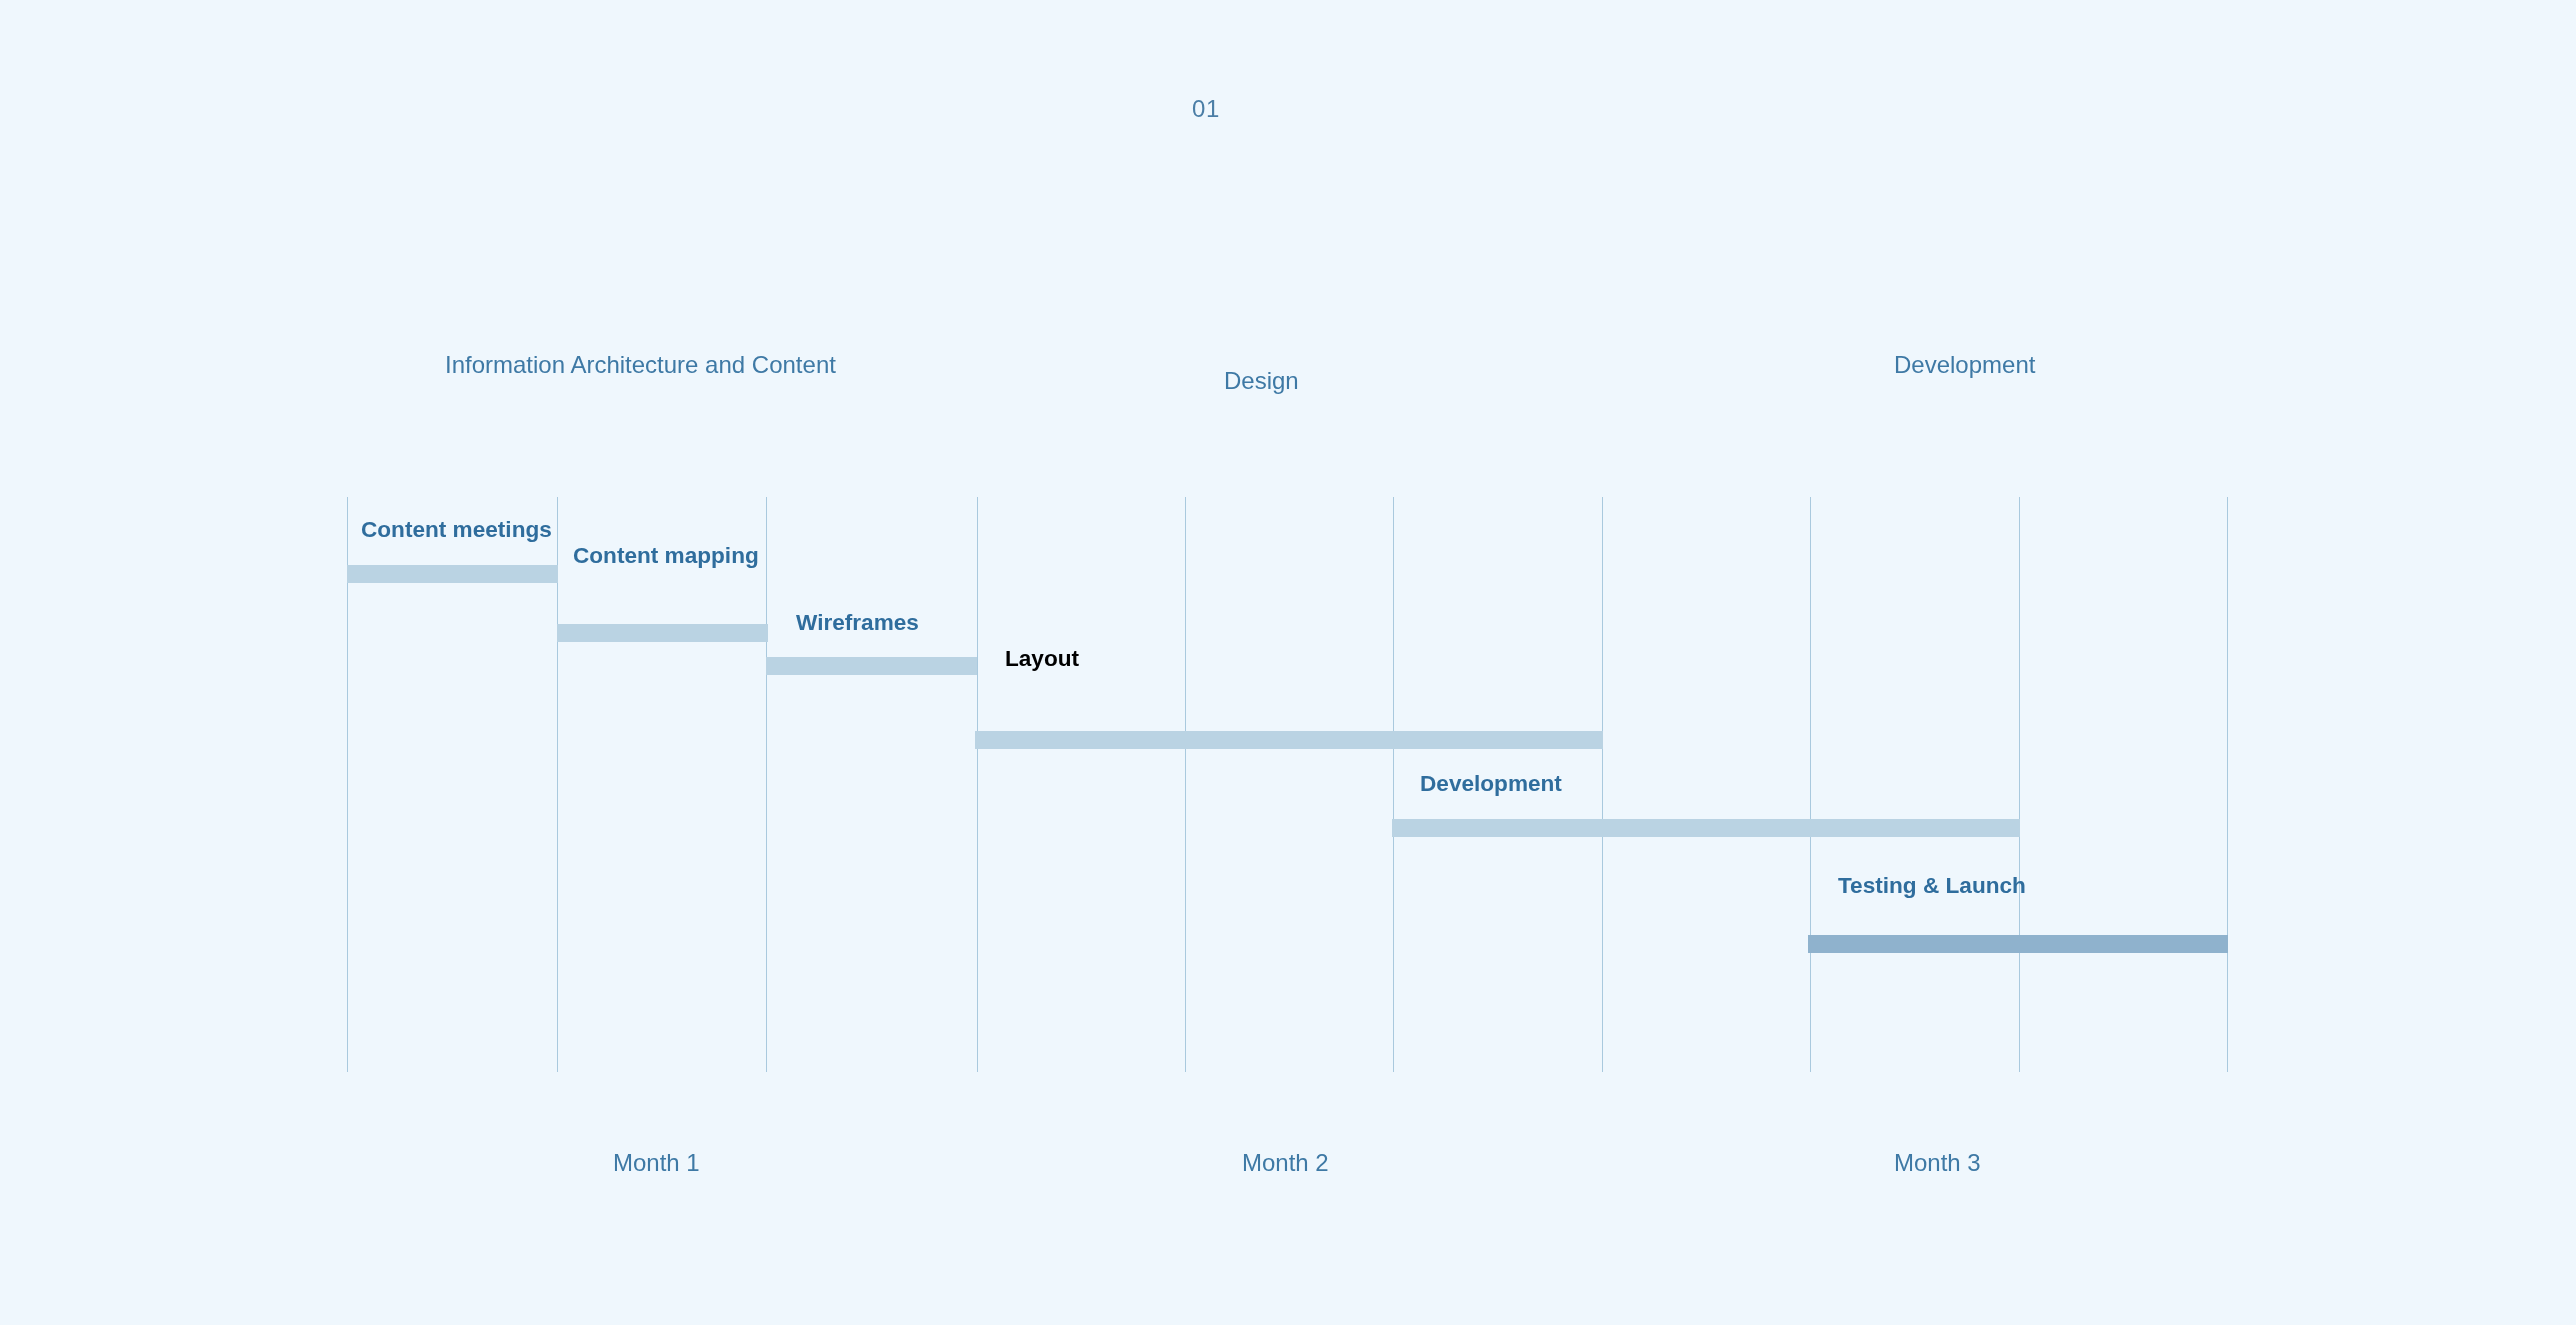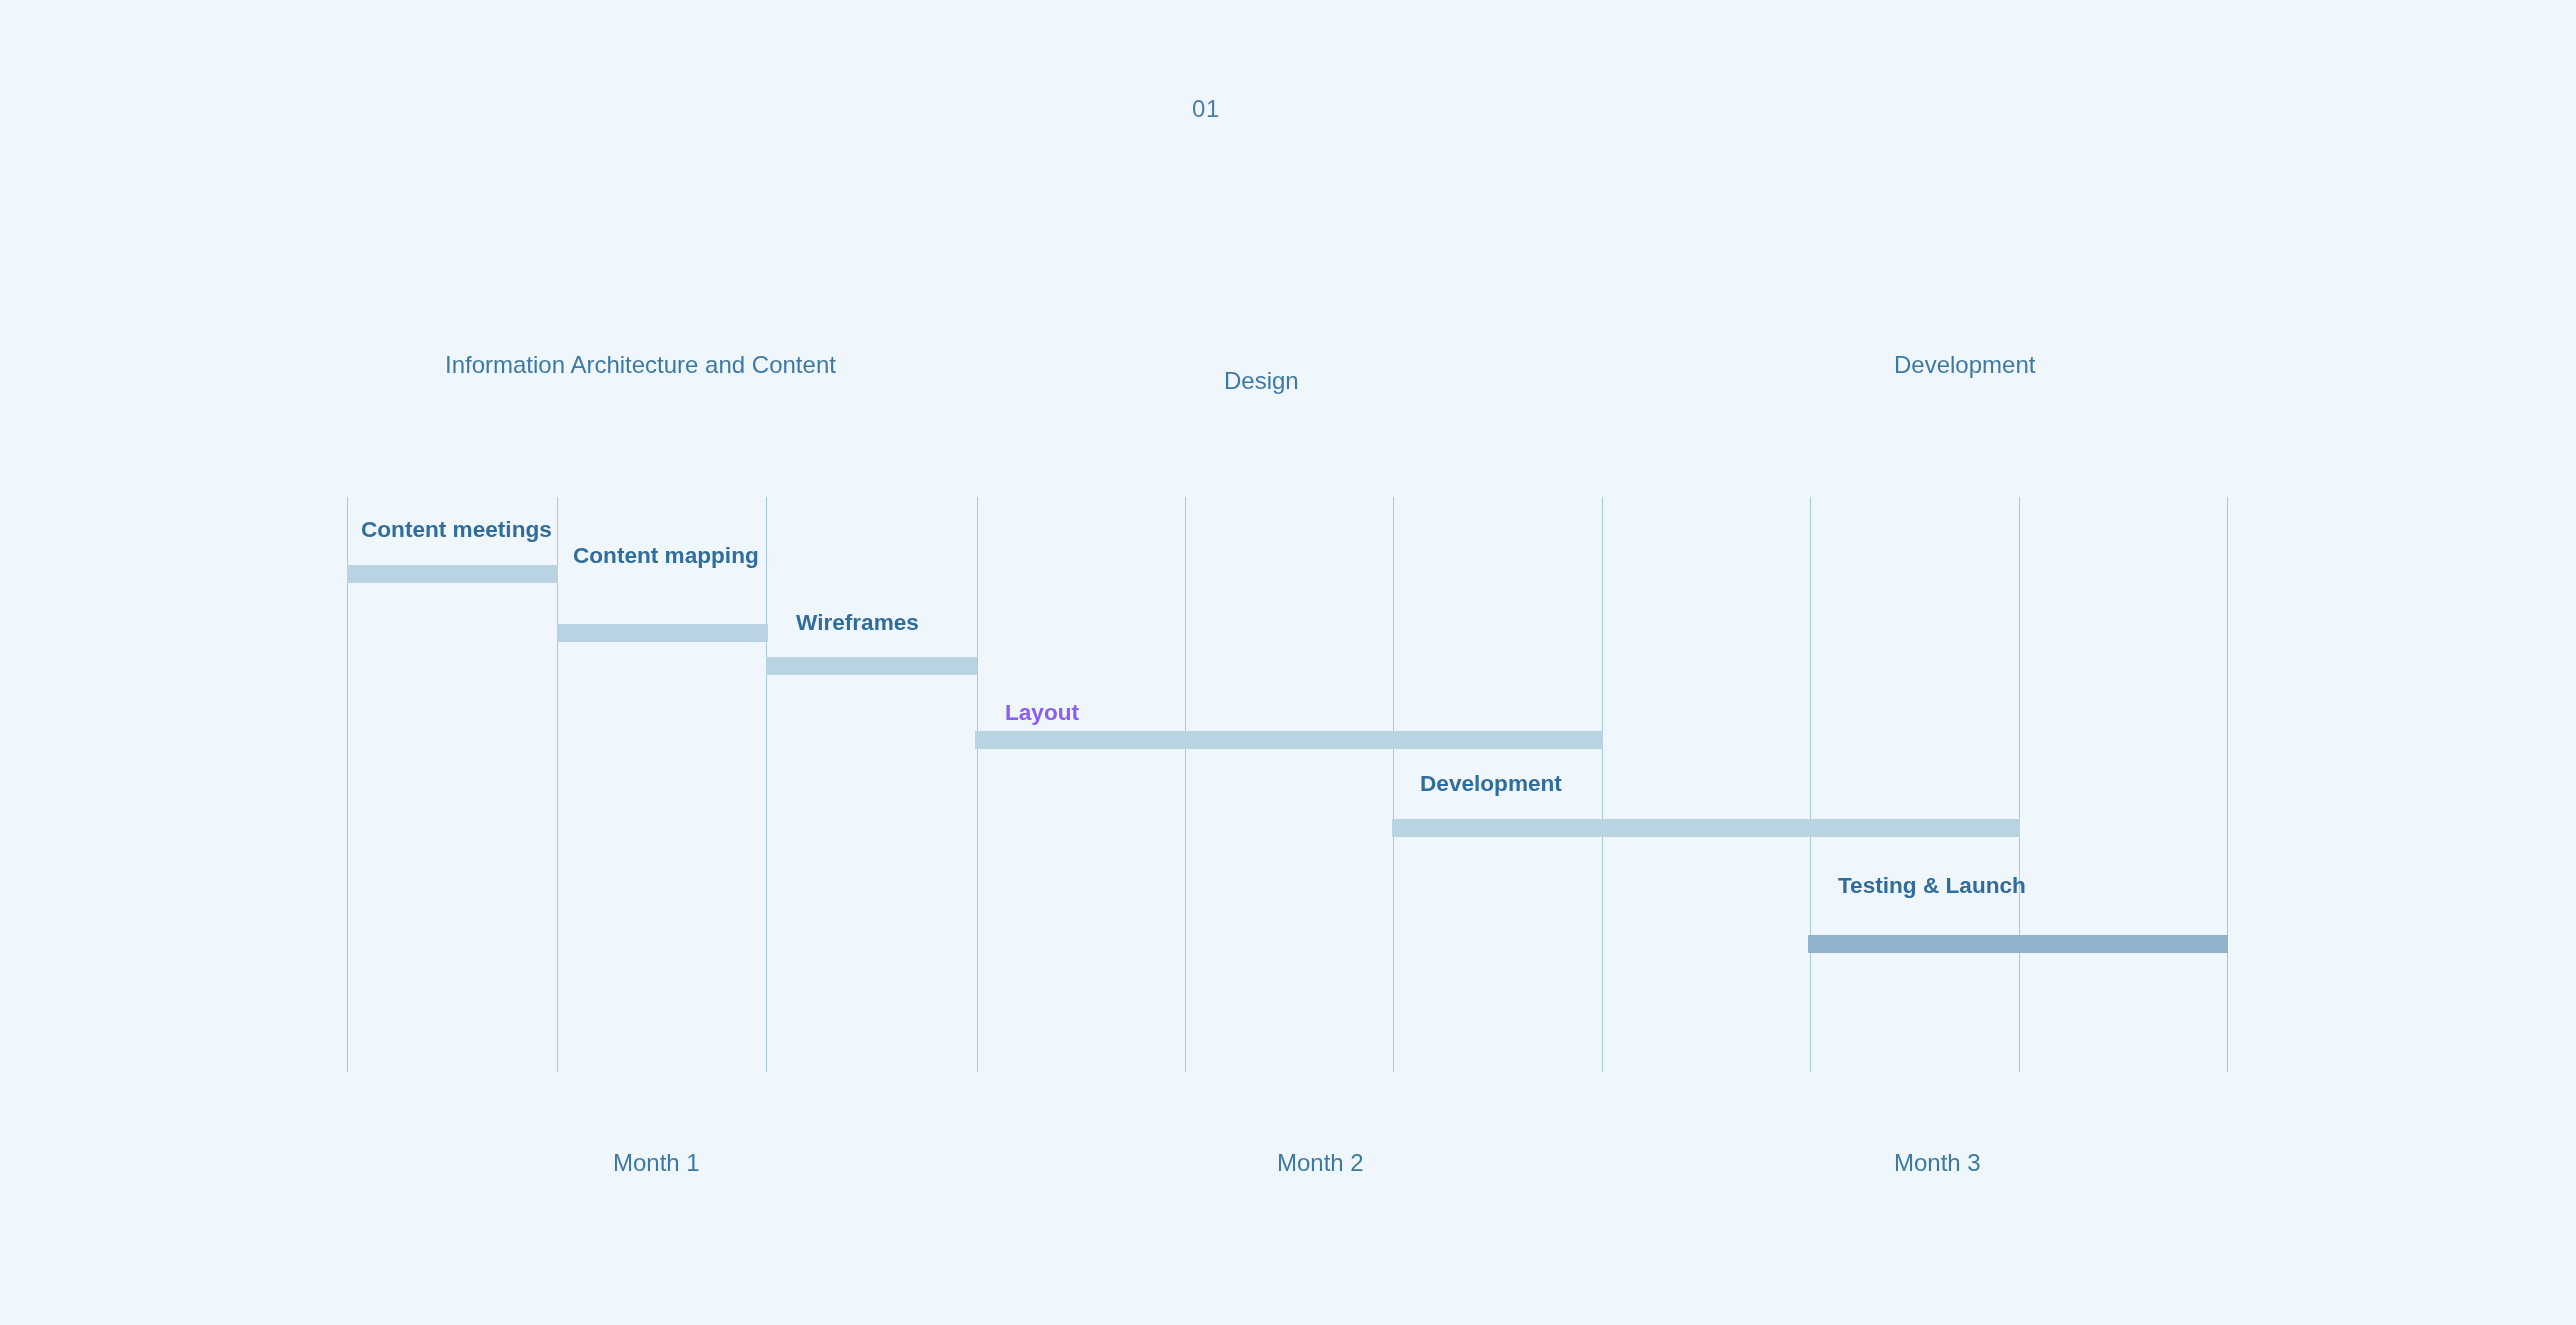--- a/index.html
+++ b/index.html
@@ -116,22 +116,22 @@
     <div class="gridline" style="left: 1810px; background: rgb(169, 201, 222);"></div>
     <div class="gridline" style="left: 2019px; background: rgb(169, 201, 222);"></div>
     <div class="gridline" style="left: 2227px; background: rgb(169, 201, 222);"></div>
     <div class="task-bar" style="left: 347px; top: 565px; width: 211px; background: rgb(186, 211, 227);"></div>
     <div class="task-label" style="left: 361px; top: 517px; color: rgb(47, 109, 157);">Content meetings</div>
     <div class="task-bar" style="left: 557px; top: 624px; width: 211px; background: rgb(186, 211, 227);"></div>
     <div class="task-label" style="left: 573px; top: 543px; color: rgb(47, 109, 157);">Content mapping</div>
     <div class="task-bar" style="left: 766px; top: 657px; width: 211px; background: rgb(186, 211, 227);"></div>
     <div class="task-label" style="left: 796px; top: 610px; color: rgb(47, 109, 157);">Wireframes</div>
     <div class="task-bar" style="left: 975px; top: 731px; width: 628px; background: rgb(186, 211, 227);"></div>
-    <div class="task-label" style="left: 1005px; top: 700px; color: #8b5cf6;">Layout</div>
+    <div class="task-label" style="left: 1005px; top: 646px; color: #000000;">Layout</div>
     <div class="task-bar" style="left: 1392px; top: 819px; width: 628px; background: rgb(186, 211, 227);"></div>
     <div class="task-label" style="left: 1420px; top: 771px; color: rgb(47, 109, 157);">Development</div>
     <div class="task-bar accent" style="left: 1808px; top: 935px; width: 420px; background: rgb(143, 178, 205);"></div>
     <div class="task-label" style="left: 1838px; top: 873px; color: rgb(47, 109, 157);">Testing &amp; Launch</div>
     <div class="month-label" style="left: 613px; color: rgb(62, 121, 165);">Month 1</div>
-    <div class="month-label" style="left: 1277px; color: rgb(62, 121, 165);">Month 2</div>
+    <div class="month-label" style="left: 1242px; color: rgb(62, 121, 165);">Month 2</div>
     <div class="month-label" style="left: 1894px; color: rgb(62, 121, 165);">Month 3</div>
   </div>
 
 
 </body></html>

